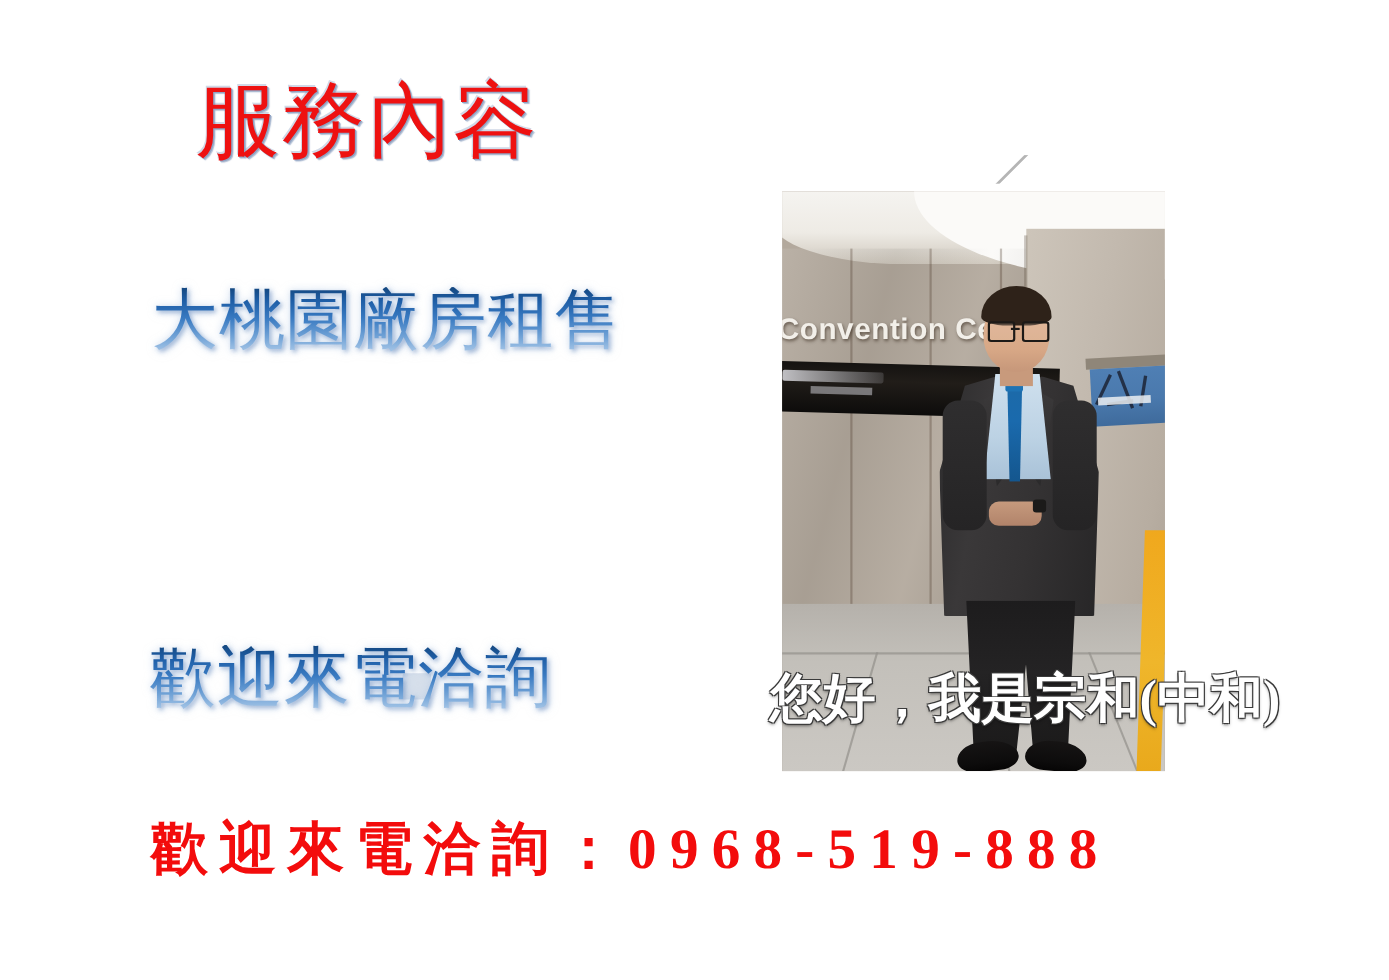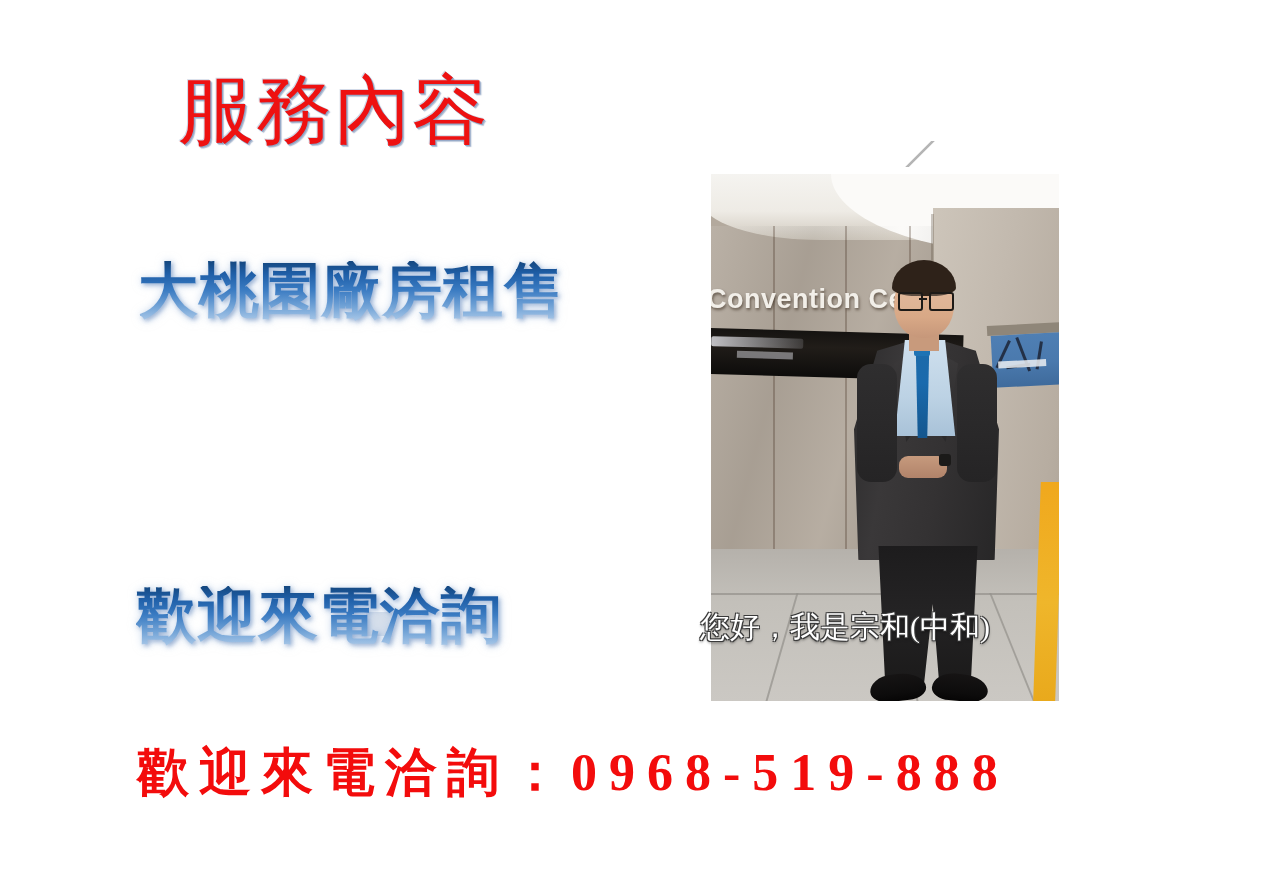--- a/index.html
+++ b/index.html
@@ -33,21 +33,21 @@
       1px 1px 0 #8fa4c4,
       2px 2px 1px rgba(110,135,175,.55),
       -1px -1px 0 rgba(140,160,195,.40);
   }
 
   
   .service-item {
     position: absolute;
     font-size: 60px;
     line-height: 1.0;
-    font-weight: 700;
+    font-weight: 400;
     white-space: nowrap;
     letter-spacing: 1px;
     background-image: linear-gradient(to bottom,
         #14477f 0%,
         #1f5fa8 22%,
         #3a7bc2 48%,
         #76a6d8 78%,
         #a9c8e8 100%);
     -webkit-background-clip: text;
     background-clip: text;
@@ -338,23 +338,23 @@
     border-radius: 40% 48% 32% 32% / 58% 58% 42% 42%;
   }
   .pr-shoe-l { left: 159px; transform: rotate(-6deg); }
   .pr-shoe-r { left: 221px; transform: rotate(5deg); }
 
   
   .photo-caption {
     position: absolute;
     left: 700px;
     top: 610px;
-    font-size: 30px;
+    font-size: 48px;
     line-height: 1.1;
-    font-weight: 400;
+    font-weight: 700;
     color: #ffffff;
     white-space: nowrap;
     text-shadow:
       -1px -1px 0 #3a3a3a, 1px -1px 0 #3a3a3a,
       -1px  1px 0 #3a3a3a, 1px  1px 0 #3a3a3a,
        0    2px 3px rgba(0,0,0,.55);
   }
 
   
   .diag-artifact {

